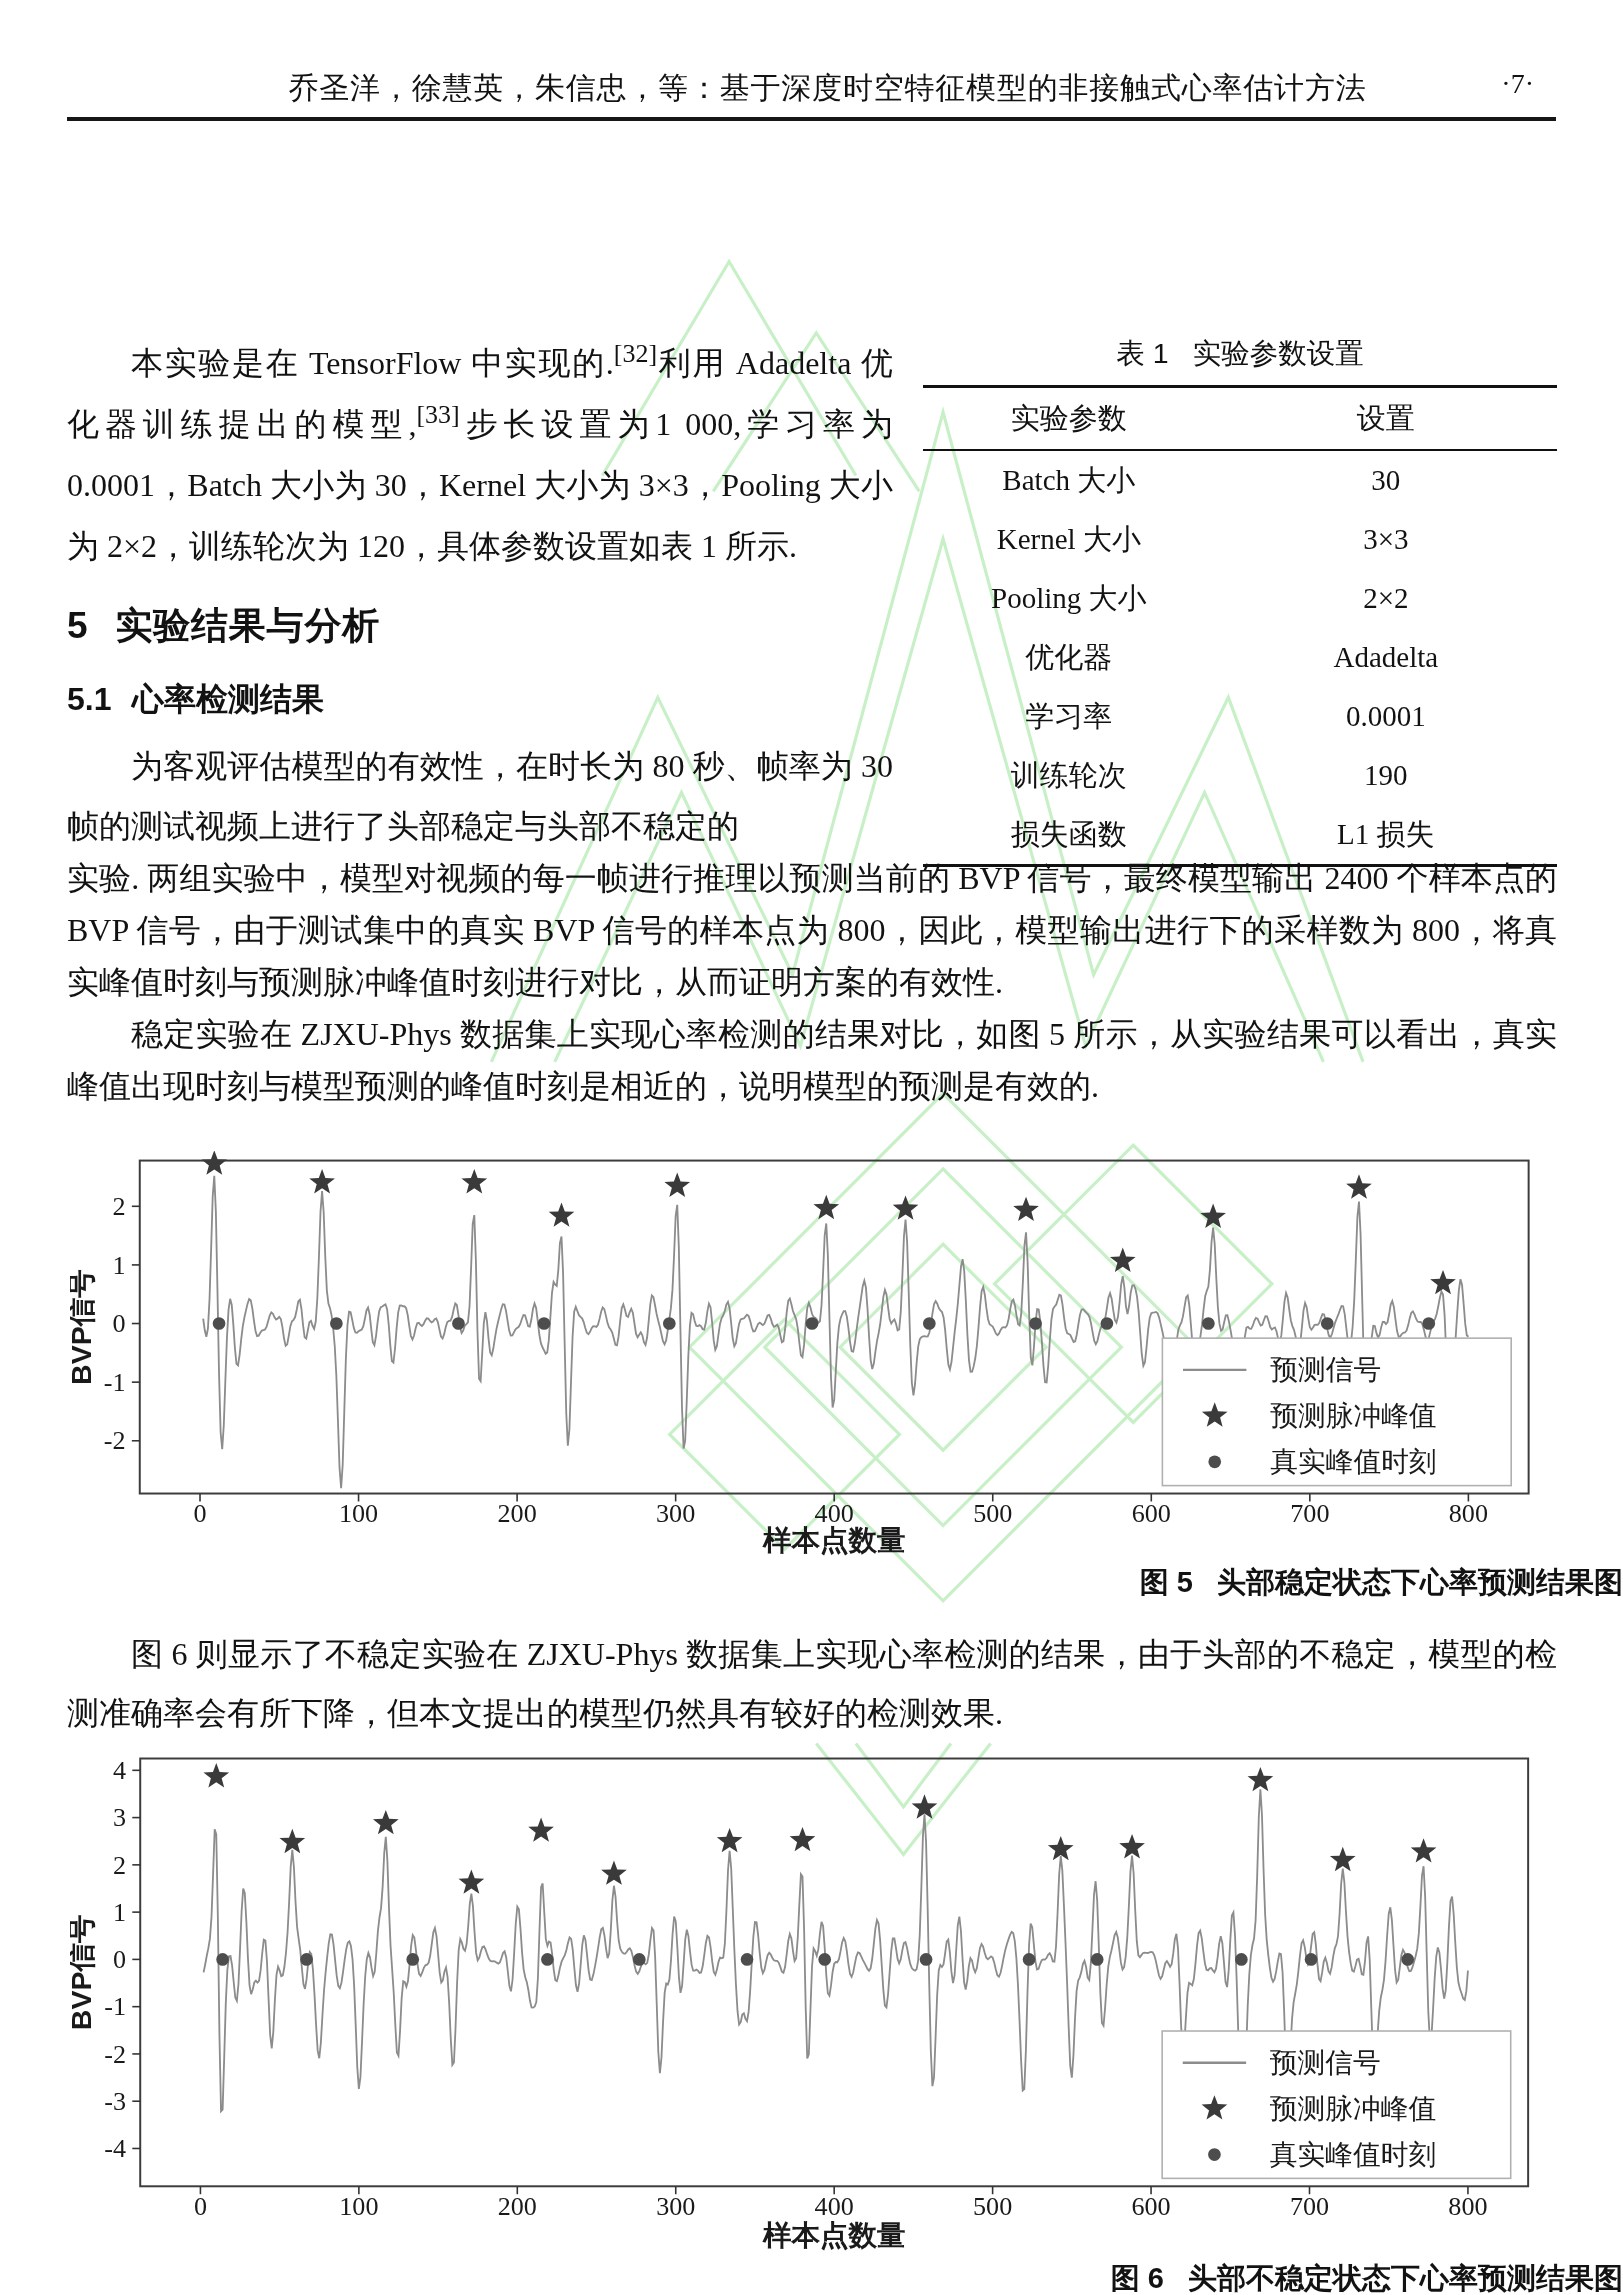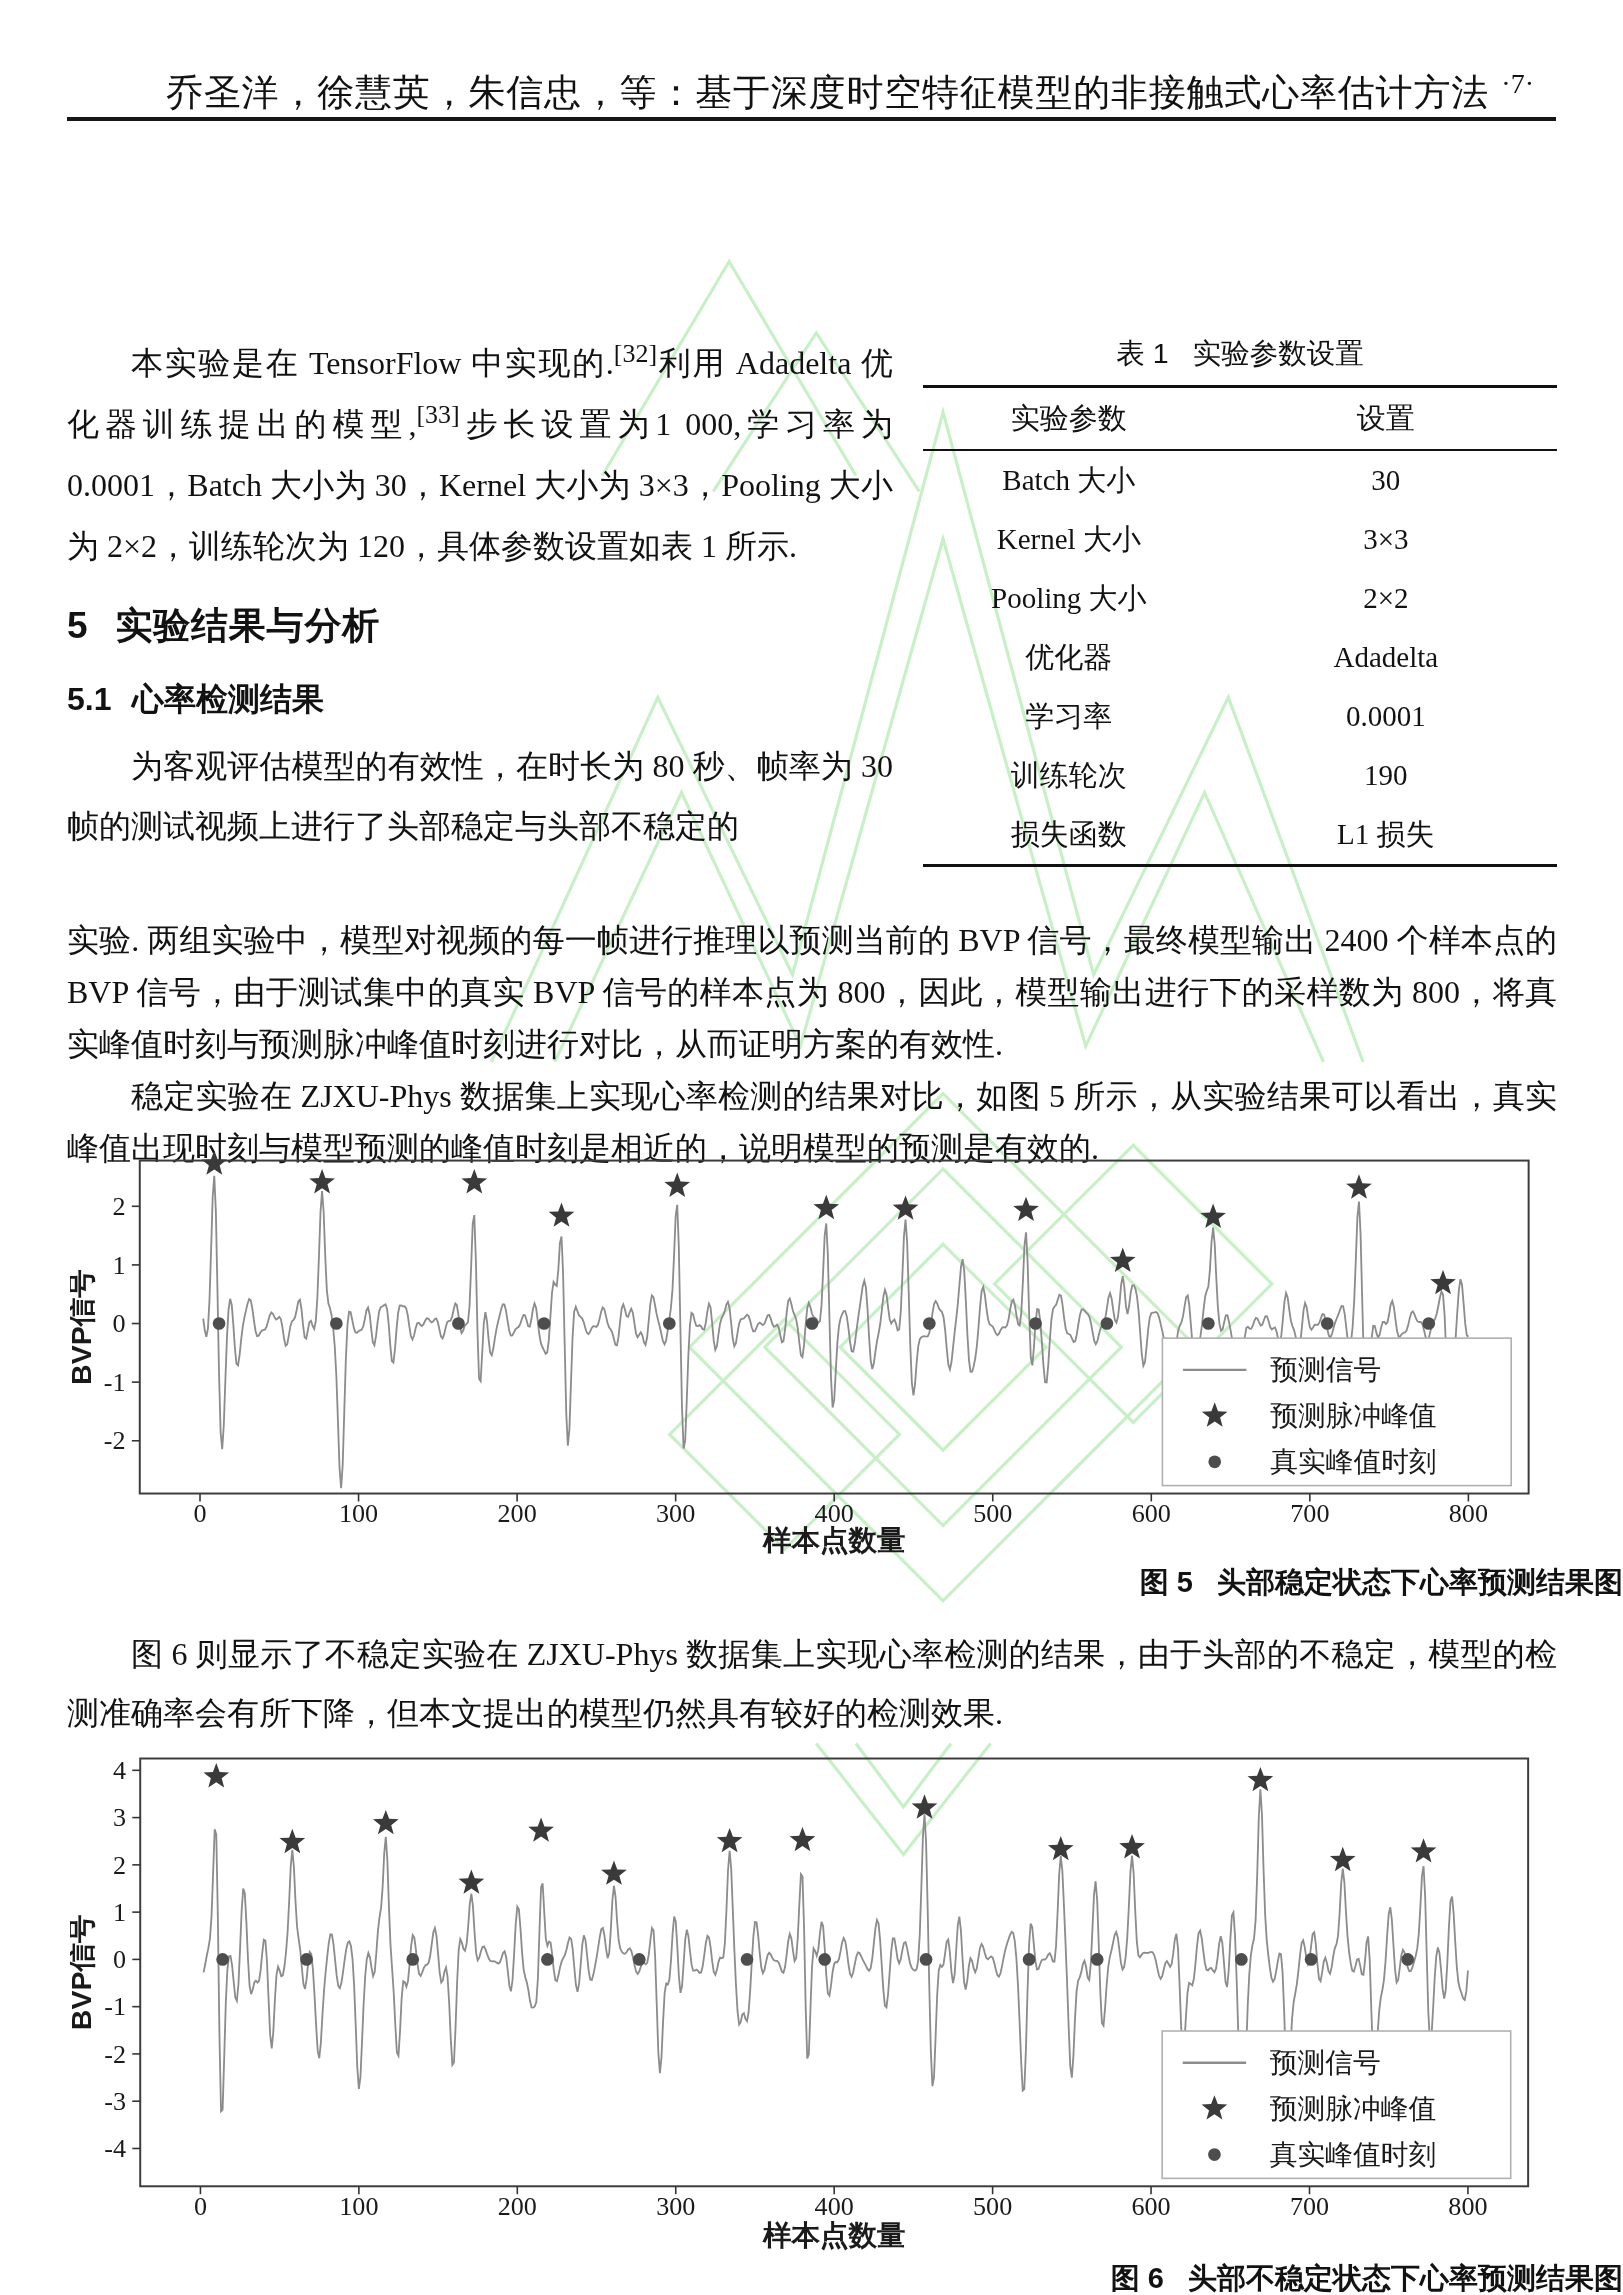--- a/index.html
+++ b/index.html
@@ -3,21 +3,21 @@
 <meta charset="utf-8">
 <style>
   html,body{margin:0;padding:0;background:#e8e8e8;}
   .page{position:relative;width:1623px;height:2295px;background:#ffffff;margin:0 auto;
         font-family:"Liberation Serif","DejaVu Serif",serif;color:#121212;overflow:hidden;}
   .layer{position:absolute;left:0;top:0;z-index:1;}
   .wm{position:absolute;left:0;top:0;z-index:0;pointer-events:none;}
 
   
   .running-title{position:absolute;left:0;right:0;top:68px;text-align:center;
-                 font-size:37px;letter-spacing:0.8px;margin-left:32px;}
+                 font-size:30px;letter-spacing:0.8px;margin-left:32px;}
   .page-num{position:absolute;right:89px;top:68px;font-size:28px;}
   .header-rule{position:absolute;left:67px;right:67px;top:117px;height:4px;background:#161616;}
 
   
   .para{font-size:32px;line-height:61px;text-align:justify;margin:0;}
   .p1{position:absolute;left:67px;top:140px;width:1490px;}
   .cols{position:absolute;left:67px;top:333px;width:1490px;}
   .leftcol{position:absolute;left:0;top:0;width:826px;}
   .indent{text-indent:2em;}
   sup.ref{font-size:26px;line-height:0;vertical-align:super;}
@@ -36,21 +36,21 @@
                font-size:28.5px;font-weight:400;margin:0 0 12.7px 0;}
   .tbl-caption .capno{margin-right:24px;}
   table.params{width:100%;border-collapse:collapse;font-size:29px;
                border-top:3.2px solid #111;border-bottom:3.2px solid #111;}
   table.params th{font-weight:normal;height:59px;border-bottom:2.4px solid #111;text-align:center;}
   table.params td{height:57px;text-align:center;}
   table.params .c1{width:46%;}
   table.params .c2{width:54%;}
 
   
-  .fullblock{position:absolute;left:67px;top:914px;width:1490px;}
+  .fullblock{position:absolute;left:67px;top:852px;width:1490px;}
   .fullblock p{font-size:32px;line-height:52px;text-align:justify;margin:0;}
 
   
   .fig5{position:absolute;left:70px;top:1151px;}
   .fig6{position:absolute;left:70px;top:1749px;}
   .fig-caption{position:absolute;left:0;right:0;text-align:right;
                font-family:"Liberation Sans","DejaVu Sans",sans-serif;
                font-size:29px;font-weight:700;}
   .cap5{top:1563px;}
   .cap6{top:2259px;}

